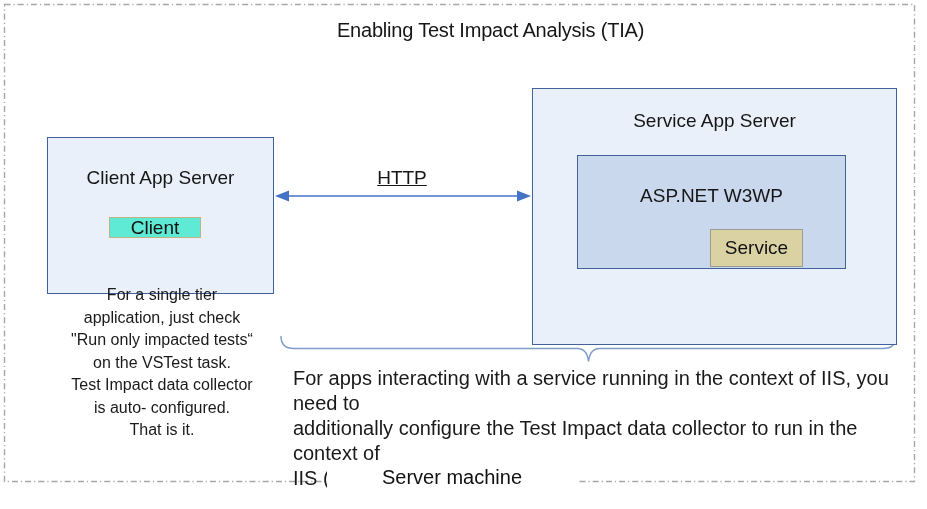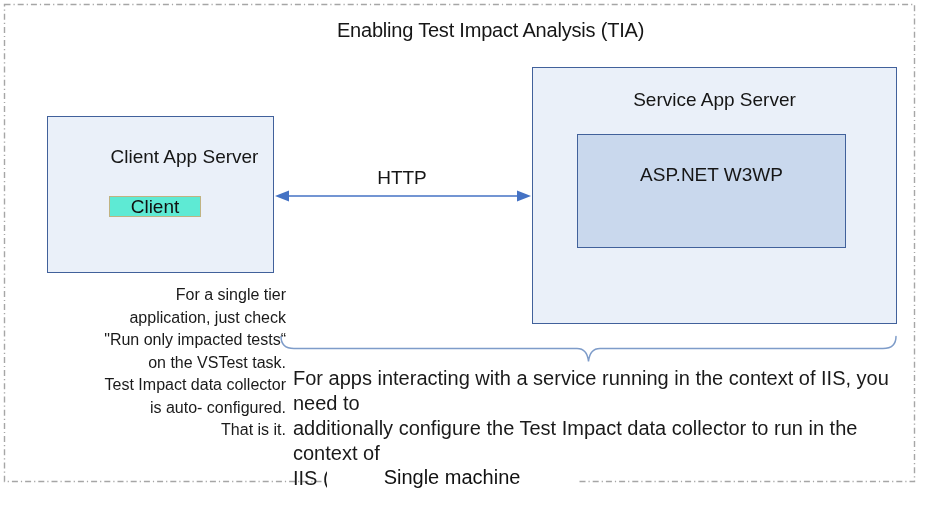--- a/index.html
+++ b/index.html
@@ -3,40 +3,40 @@
 <meta charset="utf-8">
 <style>
   html,body{margin:0;padding:0;background:#ffffff;}
   body{font-family:"Liberation Sans",sans-serif;color:#1f1f1f;}
   .stage{position:relative;width:927px;height:509px;background:#ffffff;overflow:hidden;}
   .layer{position:absolute;left:0;top:0;width:927px;height:509px;pointer-events:none;}
 
   .diagram-title{position:absolute;left:0;top:19px;width:927px;text-align:center;
     font-size:20px;letter-spacing:-0.2px;color:#161616;padding-left:27px;}
 
-  .server-box{position:absolute;background:#EAF0F9;border:1.5px solid #41619B;box-sizing:border-box;}
+  .server-box{position:absolute;background:#EAF0F9;border:1.5px solid #41619B;box-sizing:border-box;margin-top:21px;}
   .client-server{left:47px;top:116px;width:227px;height:157px;}
   .service-server{left:532px;top:67px;width:365px;height:257px;}
   .server-label{width:100%;text-align:center;font-size:19px;color:#161616;}
-  .client-server .server-label{margin-top:29px;padding-left:24px;}
+  .client-server .server-label{margin-top:29px;}
   .service-server .server-label{margin-top:21px;}
 
   .process-box{position:absolute;left:44px;top:66px;width:269px;height:114px;
     background:#C9D8ED;border:1.5px solid #41619B;box-sizing:border-box;}
   .process-label{width:100%;text-align:center;font-size:19px;margin-top:29px;color:#161616;}
 
   .chip{position:absolute;box-sizing:border-box;display:flex;align-items:center;justify-content:center;
     font-size:19px;color:#111;}
   .client-chip{left:61px;top:79px;width:92px;height:21px;background:#5eead4;border:1px solid #C0B382;}
   .service-chip{left:132px;top:73px;width:93px;height:38px;background:#DBD2A4;border:1px solid #9C9C94;}
 
   .http-label{position:absolute;left:342px;top:167px;width:120px;text-align:center;
-    font-size:19px;color:#161616;}
+    font-size:19px;color:#161616;text-decoration:underline;}
 
-  .left-note{position:absolute;left:38px;top:284px;width:248px;text-align:right;
+  .left-note{position:absolute;left:38px;top:284px;width:248px;text-align:center;
     font-size:16px;line-height:22.5px;white-space:pre-line;color:#1a1a1a;}
 
   .brace-note{position:absolute;left:293px;top:366px;width:612px;
     font-size:20px;line-height:25px;white-space:pre-line;color:#1a1a1a;}
 
   .footer-label{position:absolute;left:327px;top:465px;width:250px;text-align:center;
     font-size:20px;color:#111;background:#ffffff;padding:1px 0 3px 0;}
 </style>
 </head>
 <body>
@@ -67,32 +67,35 @@
     <div class="server-label">Client App Server</div>
     <div class="chip client-chip">
       <span>Client</span>
     </div>
   </div>
 
   <div class="server-box service-server">
     <div class="server-label">Service App Server</div>
     <div class="process-box">
       <div class="process-label">ASP.NET W3WP</div>
+      <div class="chip service-chip">
+        <span>Service</span>
+      </div>
     </div>
   </div>
 
   <div class="http-label">HTTP</div>
 
   <div class="left-note">For a single tier
 application, just check
 "Run only impacted tests“
 on the VSTest task.
 Test Impact data collector
 is auto- configured.
 That is it.</div>
 
   <div class="brace-note">For apps interacting with a service running in the context of IIS, you need to
 additionally configure the Test Impact data collector to run in the context of
 IIS (via a .runsettings file).</div>
 
-  <div class="footer-label">Single machine</div>
+  <div class="footer-label">Server machine</div>
 
 </div>
 
 </body></html>

